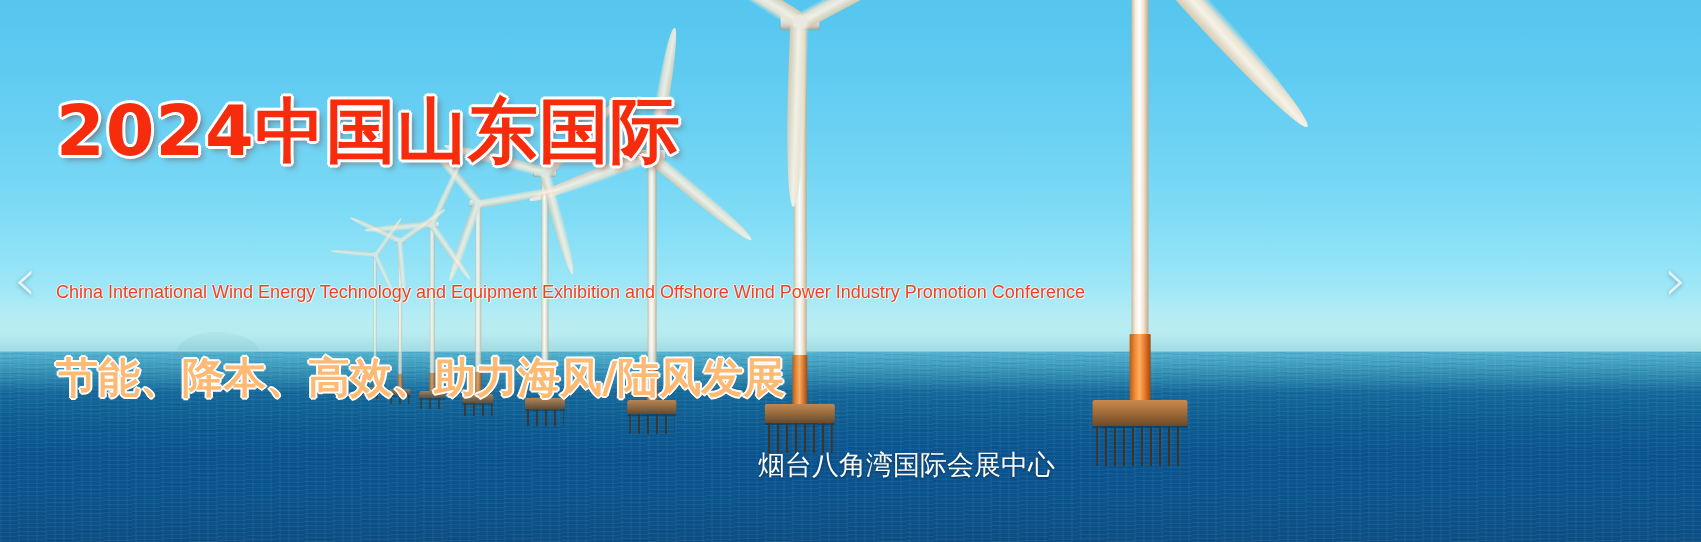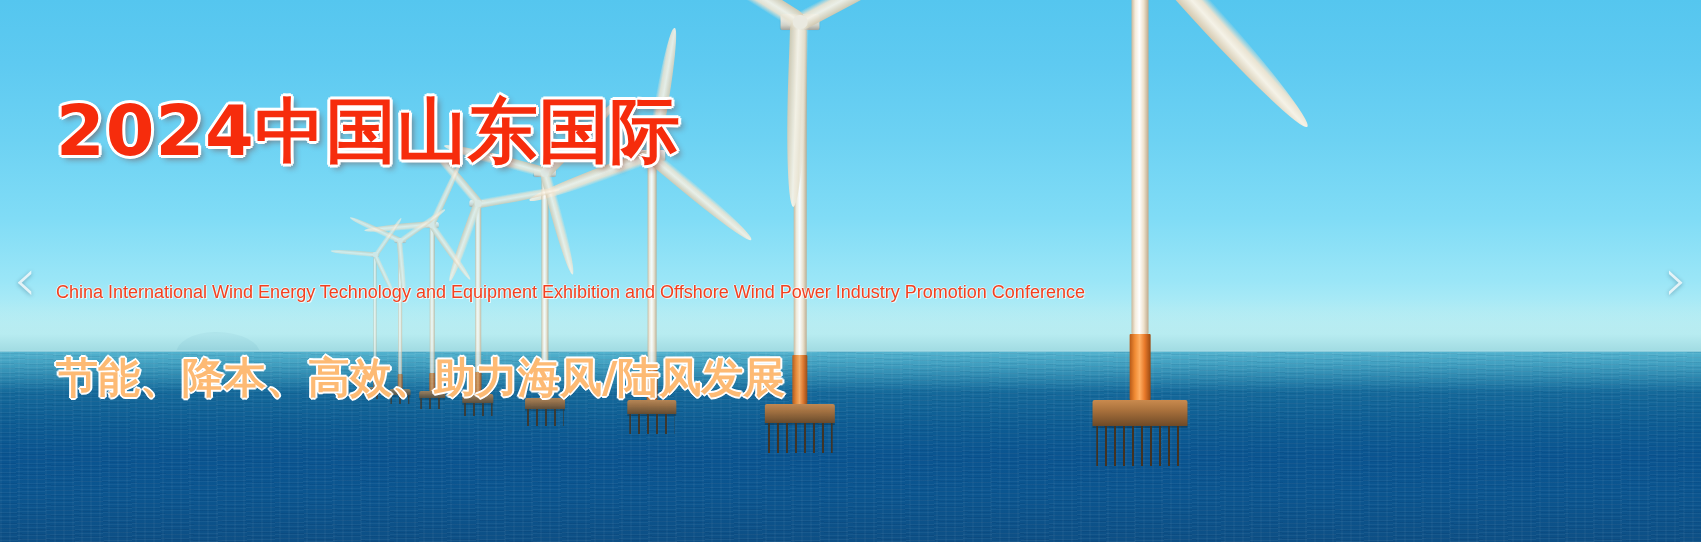--- a/index.html
+++ b/index.html
@@ -324,19 +324,20 @@
   <div class="titles">
 
     <div class="cn-title-1">2024中国山东国际</div>
 
 
     <div class="en-subtitle">China International Wind Energy Technology and Equipment Exhibition and Offshore Wind Power Industry Promotion Conference</div>
 
     <div class="slogan">节能、降本、高效、助力海风/陆风发展</div>
 
     <div class="footer-info">
+      <span>烟台八角湾国际会展中心</span>
     </div>
   </div>
 
   <div class="arrow arrow-left">‹</div>
 
   <div class="arrow arrow-right">›</div>
 </div>
 
 </body></html>

